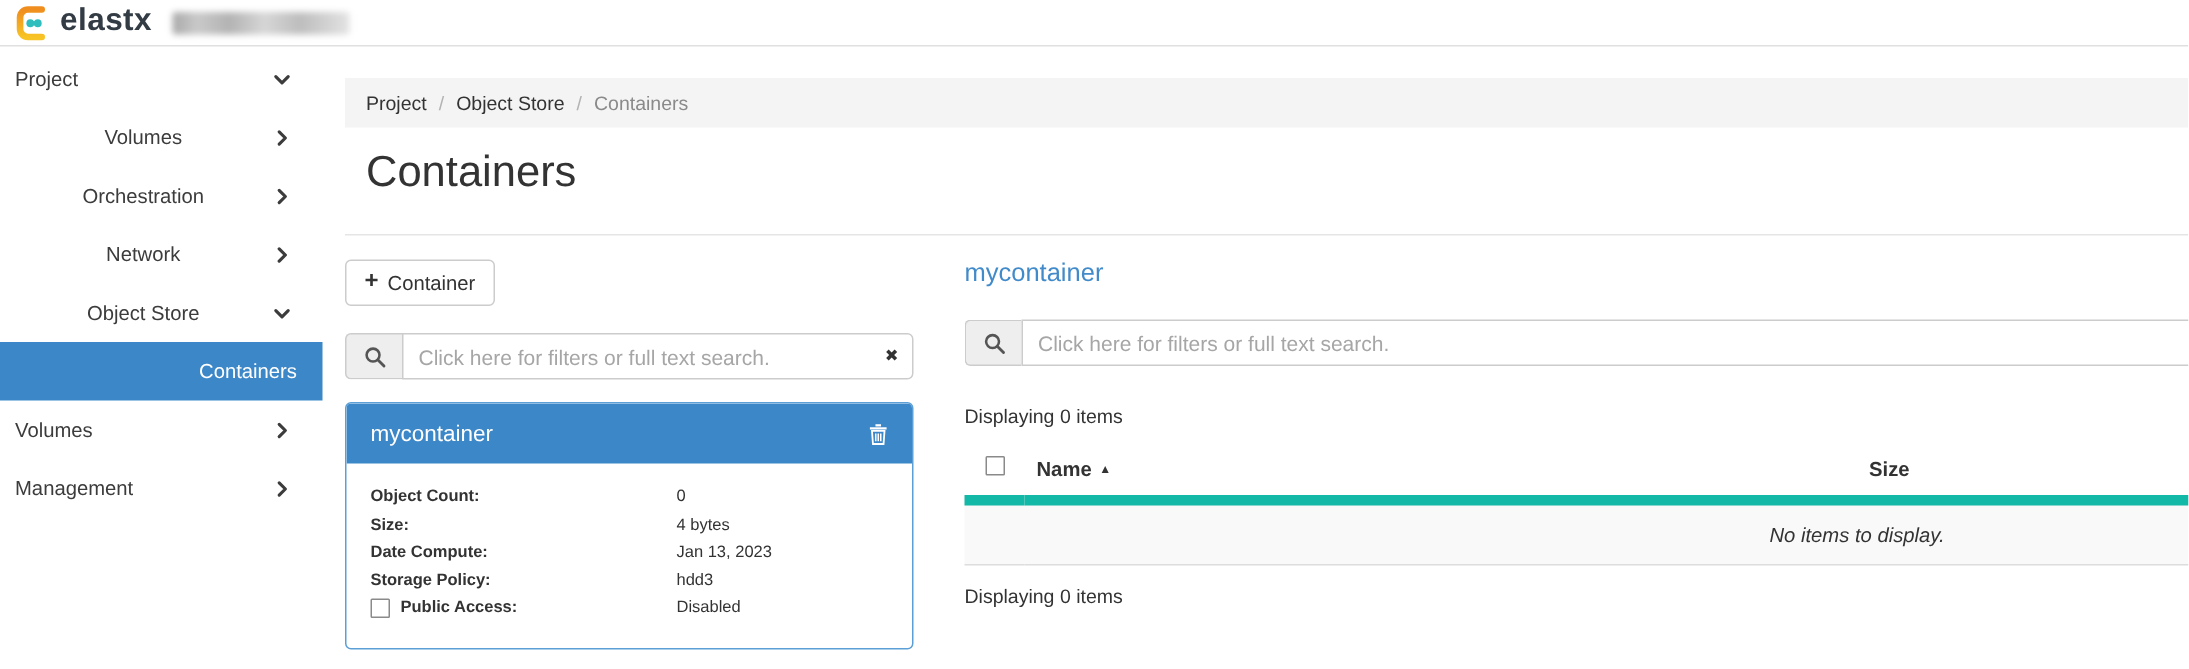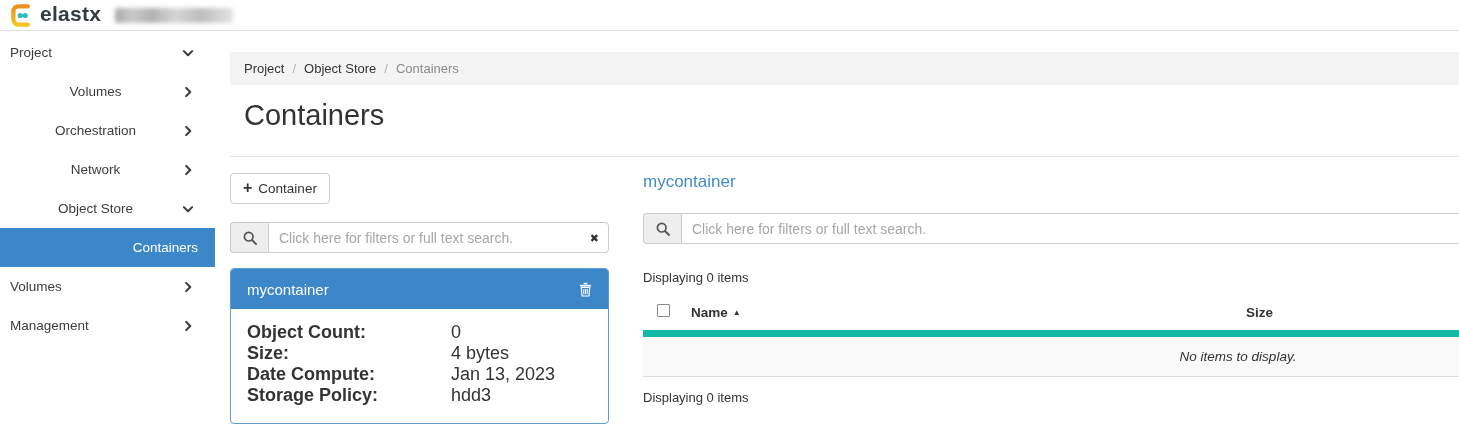--- a/index.html
+++ b/index.html
@@ -54,21 +54,21 @@
                 background:#fff; border:1px solid #ccc; border-radius:4px; font-size:13.5px;
                 color:#333; cursor:pointer; font-family:"Liberation Sans", sans-serif; }
   .btn-create .plus { font-weight:700; font-size:16px; line-height:1; padding-bottom:1px; }
   .left-col .search-group { margin-top:18px; }
 
   .container-card { margin-top:15px; border:1px solid #5b9fd6; border-radius:4px; overflow:hidden; background:#fff; }
   .card-header { height:40px; background:#3c87c8; display:flex; align-items:center;
                  justify-content:space-between; padding:0 16px; color:#fff; font-size:15px; cursor:pointer; }
   .trash { display:inline-flex; cursor:pointer; }
   .card-body { padding:13px 16px 17px; }
-  .field-row { display:flex; align-items:center; min-height:18.5px; font-size:18px; color:#333; }
+  .field-row { display:flex; align-items:center; min-height:18.5px; font-size:11px; color:#333; }
   .field-label { font-weight:700; width:204px; display:flex; align-items:center; box-sizing:border-box; }
   .checkbox { width:11px; height:11px; border:1px solid #8a8a8a; border-radius:1px; background:#fff;
               display:inline-block; cursor:pointer; flex:0 0 auto; }
   .field-label .checkbox { margin-right:7px; }
 
   
   .right-col { position:absolute; left:643px; top:172px; width:1190px; }
   .panel-title { font-size:17px; color:#428bca; cursor:pointer; display:inline-block; }
   .right-col .search-group { margin-top:21px; }
   .count { font-size:13px; color:#333; }
@@ -221,20 +221,27 @@
           <span class="field-label">Size:</span>
           <span class="field-value">4 bytes</span>
         </div>
         <div class="field-row">
           <span class="field-label">Date Compute:</span>
           <span class="field-value">Jan 13, 2023</span>
         </div>
         <div class="field-row">
           <span class="field-label">Storage Policy:</span>
           <span class="field-value">hdd3</span>
+        </div>
+        <div class="field-row">
+          <span class="field-label">
+            <span class="checkbox"></span>
+            <span>Public Access:</span>
+          </span>
+          <span class="field-value">Disabled</span>
         </div>
       </div>
     </div>
   </div>
 
   <div class="right-col">
     <span class="panel-title">mycontainer</span>
 
     <div class="search-group">
       <span class="search-addon">

